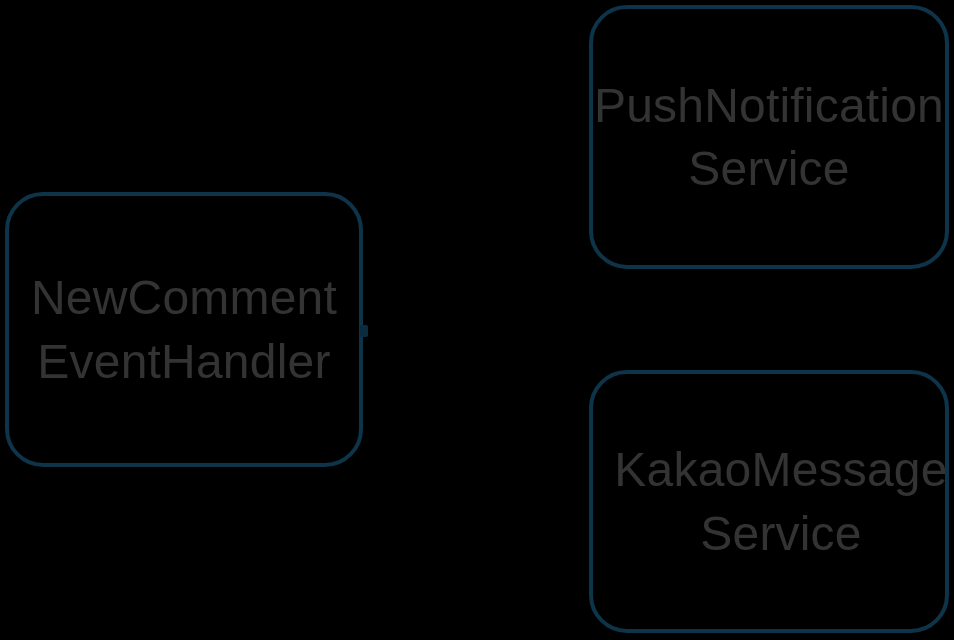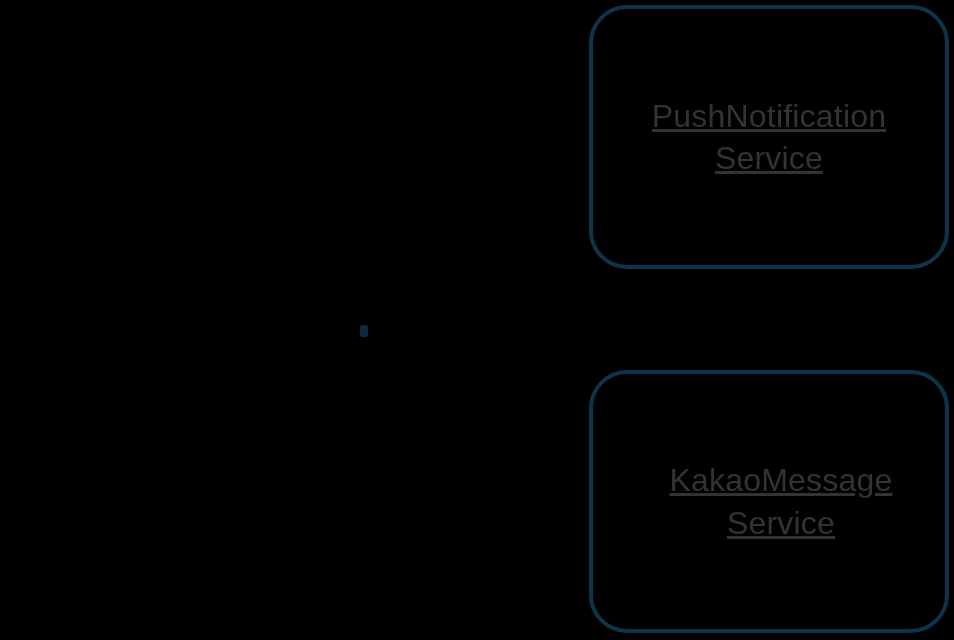--- a/index.html
+++ b/index.html
@@ -24,28 +24,27 @@
     border-color: #0d3449;
     border-radius: 38px;
     background: transparent;
     display: flex;
     align-items: center;
     justify-content: center;
     text-align: center;
   }
   .node-label {
     color: #333333;
-    font-size: 32px;
+    font-size: 48px;
     line-height: 1.32;
     font-weight: 400;
     letter-spacing: 0.2px;
     white-space: pre-line;
     padding: 0 10px;
     user-select: none;
-    text-decoration: underline;
   }
   
   #node-new-comment-event-handler {
     left: 5px;
     top: 192px;
     width: 358px;
     height: 275px;
   }
   #node-push-notification-service {
     left: 589px;
@@ -71,20 +70,24 @@
     width: 8px;
     height: 12px;
     border-radius: 2px;
   }
 </style>
 </head>
 <body>
 
 <div id="canvas">
 
+  <div class="node" id="node-new-comment-event-handler">
+    <div class="node-label">NewComment
+EventHandler</div>
+  </div>
 
   <div class="node" id="node-push-notification-service">
     <div class="node-label">PushNotification
 Service</div>
   </div>
 
   <div class="node" id="node-kakao-message-service">
     <div class="node-label">KakaoMessage
 Service</div>
   </div>

